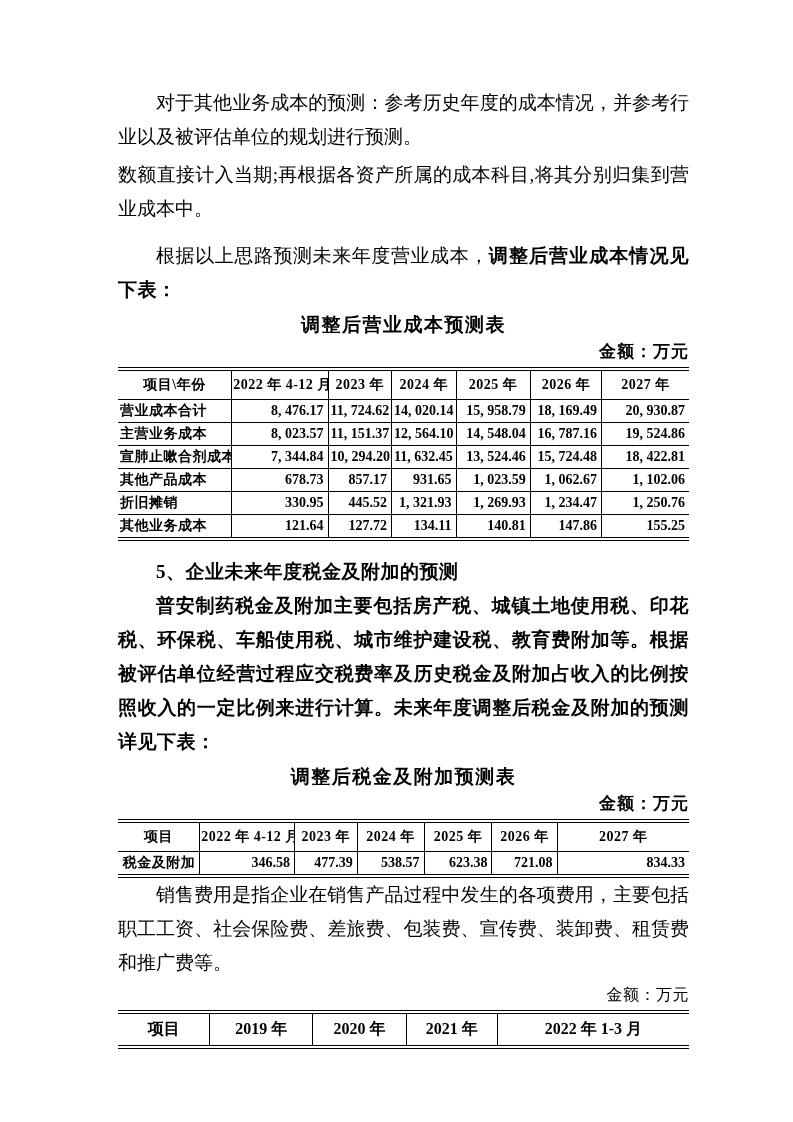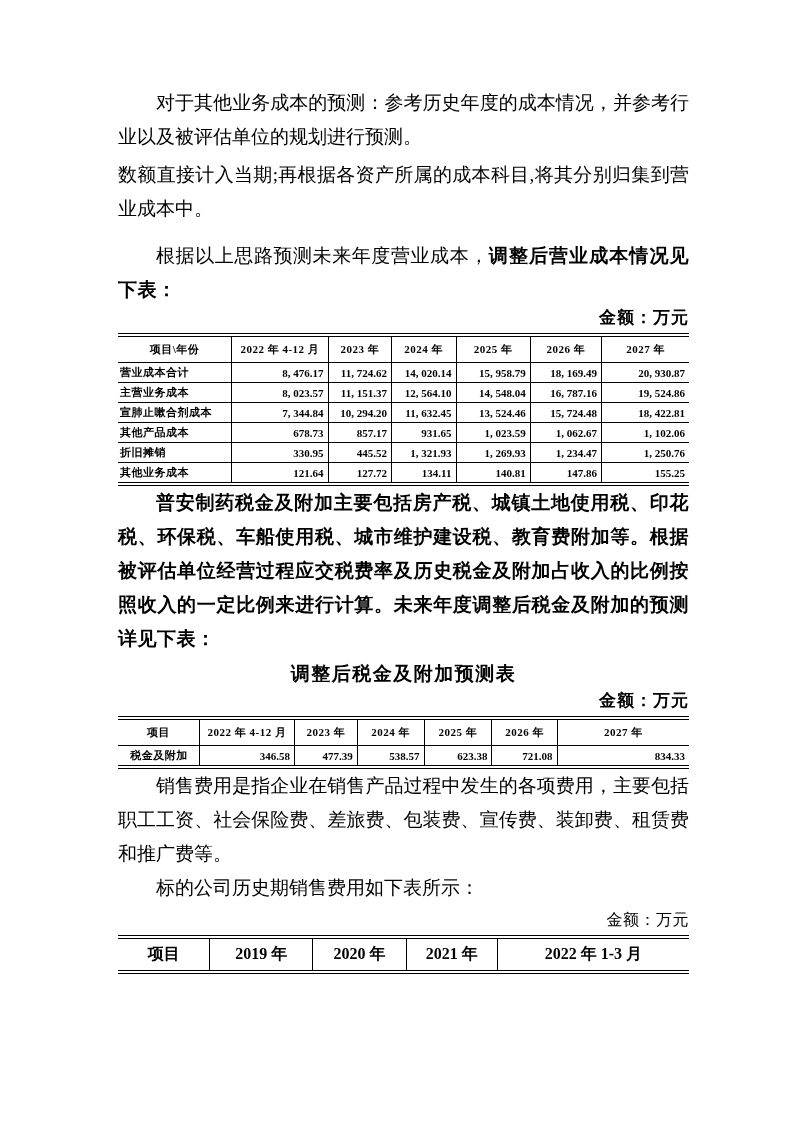--- a/index.html
+++ b/index.html
@@ -30,21 +30,21 @@
     border-top:4px double #000; border-bottom:4px double #000;
     table-layout:fixed;
   }
   .datatable th, .datatable td {
     border:1px solid #000;
     overflow:hidden; white-space:nowrap;
   }
   .datatable tr > *:first-child { border-left:none; }
   .datatable tr > *:last-child  { border-right:none; }
 
-  .t-bold { font-size:11px; }
+  .t-bold { font-size:14px; }
   .t-bold th { font-weight:700; text-align:center; padding:5px 1px; letter-spacing:0.5px; }
   .t-bold td { font-weight:700; padding:2px 2px; }
   .t-bold td.lbl-c { text-align:left; letter-spacing:0.5px; }
   .t-bold td.lbl-l { text-align:center; padding-left:3px; letter-spacing:0.5px; }
   .t-bold td.num  { text-align:right; padding-right:4px; }
 
   .t3 { font-size:16px; }
   .t3 th { font-weight:700; text-align:center; padding:5px 1px; }
 
   .sec-gap { margin-top:14px; }
@@ -54,20 +54,21 @@
 <body>
 
 <div class="content">
 
   <p class="para indent mb4">对于其他业务成本的预测：参考历史年度的成本情况，并参考行业以及被评估单位的规划进行预测。</p>
 
   <p class="para mb13">数额直接计入当期;再根据各资产所属的成本科目,将其分别归集到营业成本中。</p>
 
   <p class="para indent"><span>根据以上思路预测未来年度营业成本，</span><span class="kai">调整后营业成本情况见下表：</span></p>
 
+  <div class="tbl-title">调整后营业成本预测表</div>
   <div class="unit-line">金额：万元</div>
 
   <table class="datatable t-bold">
     <colgroup>
       <col style="width:19.9%">
         <col style="width:16.9%">
         <col style="width:11.1%">
       <col style="width:11.3%">
         <col style="width:13.0%">
         <col style="width:12.5%">
@@ -133,20 +134,21 @@
       <td class="num">121.64</td>
       <td class="num">127.72</td>
       <td class="num">134.11</td>
       <td class="num">140.81</td>
       <td class="num">147.86</td>
       <td class="num">155.25</td>
     </tr>
   </tbody>
     </table>
 
+  <p class="para indent kai sec-gap">5、企业未来年度税金及附加的预测</p>
 
   <p class="para indent kai">普安制药税金及附加主要包括房产税、城镇土地使用税、印花税、环保税、车船使用税、城市维护建设税、教育费附加等。根据被评估单位经营过程应交税费率及历史税金及附加占收入的比例按照收入的一定比例来进行计算。未来年度调整后税金及附加的预测详见下表：</p>
 
   <div class="tbl-title">调整后税金及附加预测表</div>
   <div class="unit-line">金额：万元</div>
 
   <table class="datatable t-bold">
     <colgroup>
       <col style="width:14.3%">
         <col style="width:16.6%">
@@ -174,21 +176,20 @@
       <td class="num">623.38</td>
       <td class="num">721.08</td>
       <td class="num">834.33</td>
     </tr>
   </tbody>
     </table>
 
 
   <p class="para indent">销售费用是指企业在销售产品过程中发生的各项费用，主要包括职工工资、社会保险费、差旅费、包装费、宣传费、装卸费、租赁费和推广费等。</p>
 
-  <p class="para indent">标的公司历史期销售费用如下表所示：</p>
 
   <div class="unit-line regular" style="margin-top:4px;">金额：万元</div>
 
   <table class="datatable t3">
     <colgroup>
       <col style="width:16.1%">
         <col style="width:18.0%">
         <col style="width:16.4%">
       <col style="width:15.9%">
         <col style="width:33.6%">

